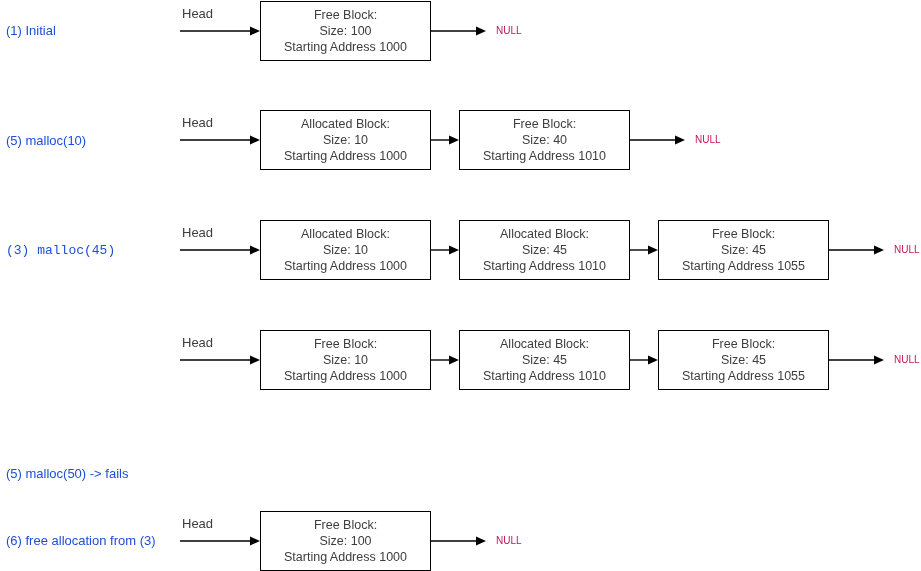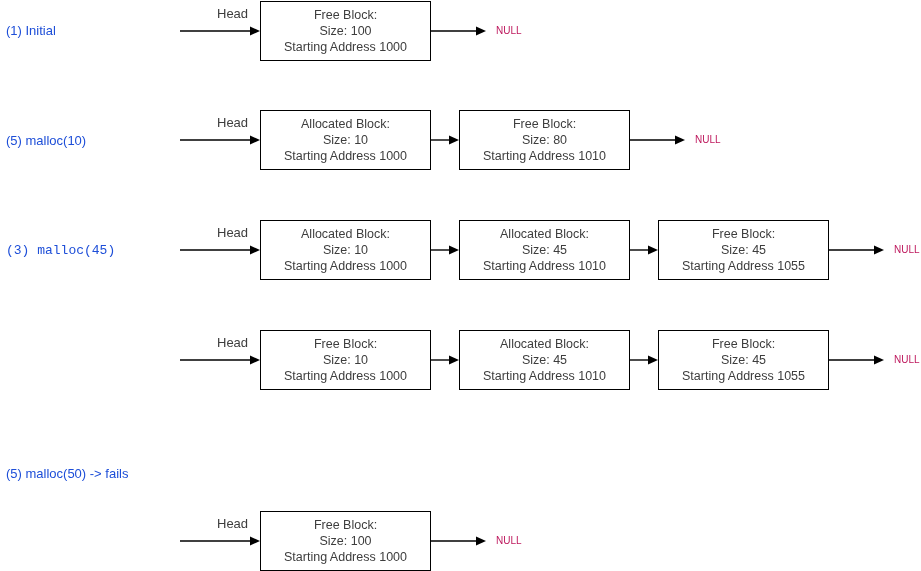--- a/index.html
+++ b/index.html
@@ -47,21 +47,20 @@
     line-height: 16px;
     color: #3d3d3d;
   }
   .block .line { display: block; white-space: nowrap; }
   .head-label {
     position: absolute;
     font-size: 13px;
     line-height: 15px;
     color: #3d3d3d;
     white-space: nowrap;
-    margin-left: 35px;
   }
   .null-label {
     position: absolute;
     font-size: 10px;
     line-height: 15px;
     color: #be185d;
     white-space: nowrap;
     text-align: right;
   }
   .connector {
@@ -112,21 +111,21 @@
         <span class="line">Starting Address 1000</span>
       </div>
       <div class="connector" style="left: 431px; top: 133px; width: 28px;">
         <svg width="28" height="14">
           <line x1="0" y1="7" x2="20" y2="7" stroke="#000000" stroke-width="1.4"></line>
           <polygon points="18,2.5 28,7 18,11.5" fill="#000000"></polygon>
         </svg>
       </div>
       <div class="block" style="left: 459px; top: 110px; width: 171px; height: 60px;">
         <span class="line">Free Block:</span>
-        <span class="line">Size: 80</span>
+        <span class="line">Size: 40</span>
         <span class="line">Starting Address 1010</span>
       </div>
       <div class="connector" style="left: 630px; top: 133px; width: 55px;">
         <svg width="55" height="14">
           <line x1="0" y1="7" x2="47" y2="7" stroke="#000000" stroke-width="1.4"></line>
           <polygon points="45,2.5 55,7 45,11.5" fill="#000000"></polygon>
         </svg>
       </div>
       <div class="null-label" style="left: 695px; top: 132px;">NULL</div>
     </div>
@@ -214,20 +213,21 @@
           <line x1="0" y1="7" x2="47" y2="7" stroke="#000000" stroke-width="1.4"></line>
           <polygon points="45,2.5 55,7 45,11.5" fill="#000000"></polygon>
         </svg>
       </div>
       <div class="null-label" style="left: 894px; top: 352px;">NULL</div>
     </div>
     <div class="row" style="top: 0px; height: 571px;">
       <div class="step-label" style="left: 6px; top: 466px;">(5) malloc(50) -&gt; fails</div>
     </div>
     <div class="row" style="top: 0px; height: 571px;">
+      <div class="step-label" style="left: 6px; top: 533px;">(6) free allocation from (3)</div>
       <div class="connector" style="left: 180px; top: 534px; width: 80px;">
         <svg width="80" height="14">
           <line x1="0" y1="7" x2="72" y2="7" stroke="#000000" stroke-width="1.4"></line>
           <polygon points="70,2.5 80,7 70,11.5" fill="#000000"></polygon>
         </svg>
       </div>
       <div class="head-label" style="left: 182px; top: 516px;">Head</div>
       <div class="block" style="left: 260px; top: 511px; width: 171px; height: 60px;">
         <span class="line">Free Block:</span>
         <span class="line">Size: 100</span>

